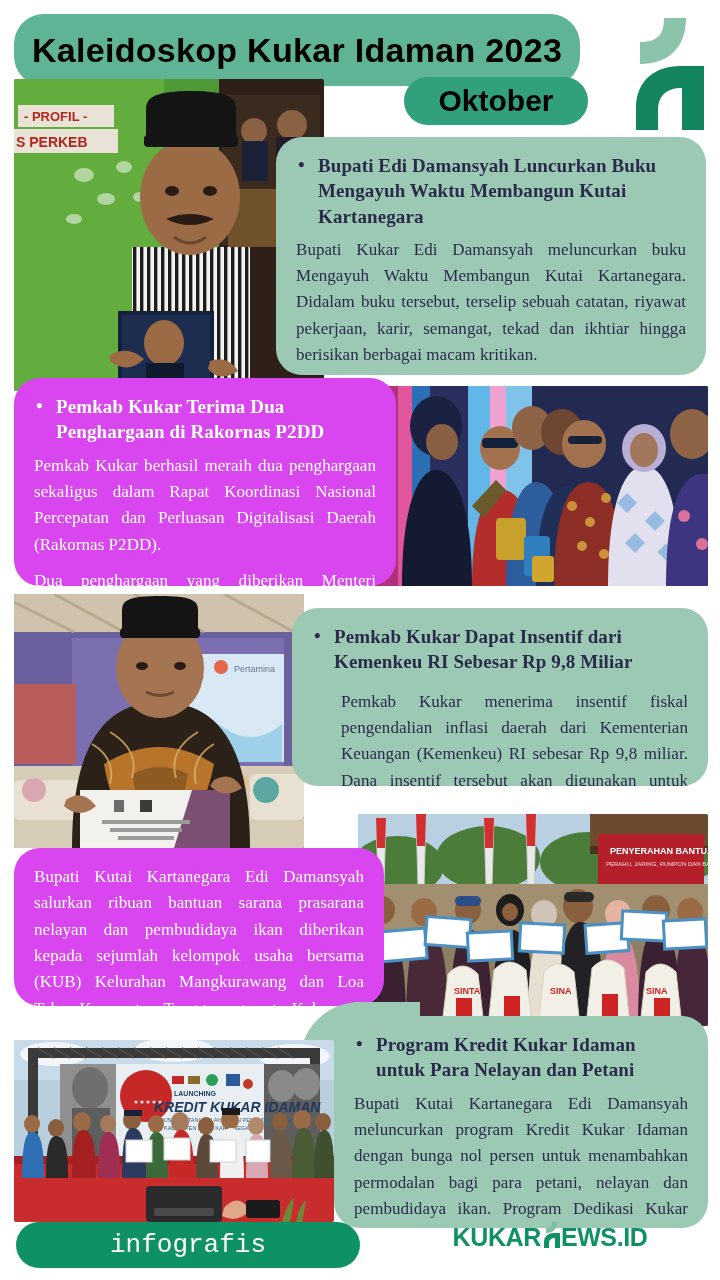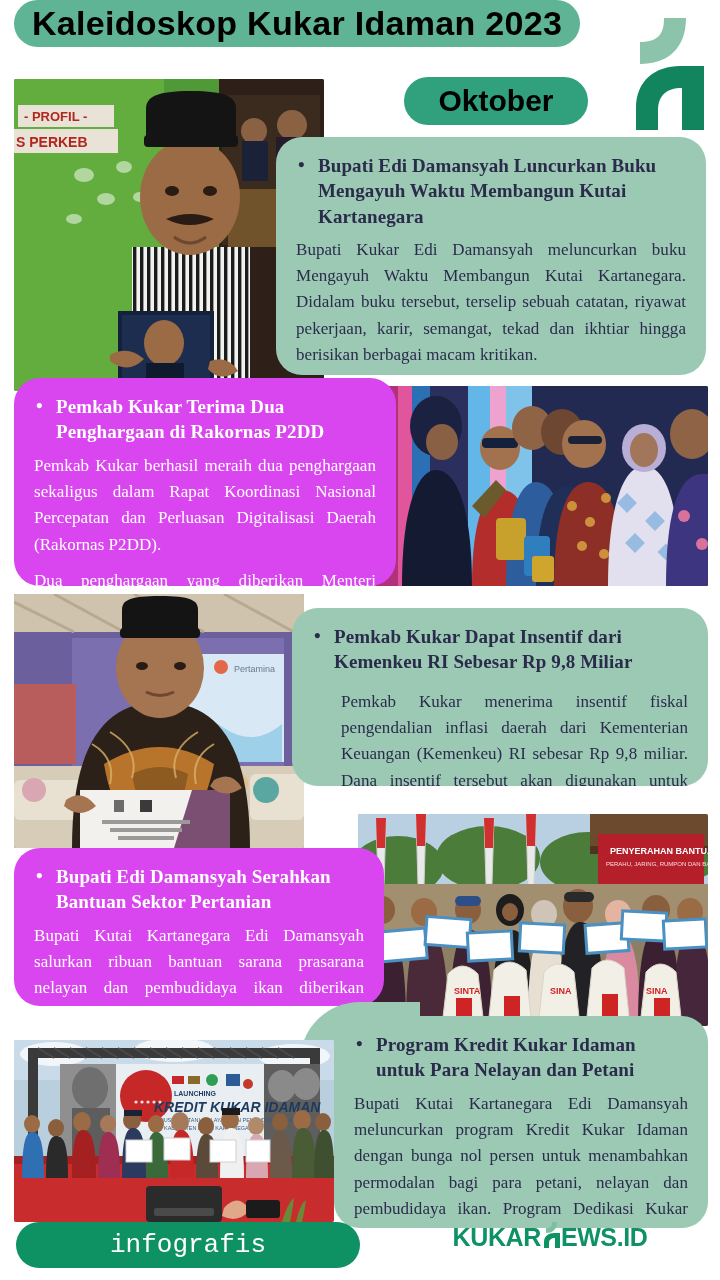--- a/index.html
+++ b/index.html
@@ -5,21 +5,21 @@
   html,body{margin:0;padding:0;}
   body{
     width:720px;height:1280px;background:#ffffff;
     font-family:"Liberation Serif", serif;
     overflow:hidden;position:relative;
   }
   .canvas{position:relative;width:720px;height:1280px;overflow:hidden;background:#fff;}
 
   
   .title-pill{
-    position:absolute;left:14px;top:0;width:566px;height:47px;
+    position:absolute;left:14px;top:14px;width:566px;height:72px;
     background:#5FB496;border-radius:30px;
     display:flex;align-items:center;justify-content:center;
   }
   .title-pill span{
     font-family:"Liberation Sans", sans-serif;
     font-weight:700;font-size:34px;color:#000;letter-spacing:.3px;
     white-space:nowrap;
   }
   .month-pill{
     position:absolute;left:404px;top:77px;width:184px;height:48px;
@@ -384,21 +384,20 @@
             <rect x="296" y="184" width="16" height="22"></rect>
           <text x="96" y="180" font-family="Liberation Sans, sans-serif" font-size="9" font-weight="700">SINTA</text>
           <text x="192" y="180" font-family="Liberation Sans, sans-serif" font-size="9" font-weight="700">SINA</text>
           <text x="288" y="180" font-family="Liberation Sans, sans-serif" font-size="9" font-weight="700">SINA</text>
         </g>
       </g>
     </svg>
   </div>
 
   <div class="card navy" style="left:14px;top:848px;width:370px;height:158px;">
-    <h2>Bupati Edi Damansyah Serahkan Bantuan Sektor Pertanian</h2>
     <p>Bupati Kutai Kartanegara Edi Damansyah salurkan ribuan bantuan sarana prasarana nelayan dan pembudidaya ikan diberikan kepada sejumlah kelompok usaha bersama (KUB) Kelurahan Mangkurawang dan Loa Tebu, Kecamatan Tenggarong serta Kelompok Usaha Bersama (KUB) di Kecamatan Muara Badak. Bantuan ini salah satu program Kukar Idaman untuk mensejahterkan 25 ribu nelayan dan pembudidaya ikan.</p>
   </div>
 
   <div class="deco" style="left:300px;top:1002px;width:120px;height:90px;background:#9CC9B4;border-radius:60px 0 0 0;"></div>
 
   <div class="photo" style="left:14px;top:1040px;width:320px;height:182px;border-radius:2px;">
     <svg class="ph-inner" viewBox="0 0 320 182" preserveAspectRatio="none" aria-hidden="true">
       <rect width="320" height="182" fill="#b9cfdd"></rect>
       <rect x="0" y="0" width="320" height="40" fill="#c9dbe8"></rect>
       <g fill="#ffffff" opacity=".75">

